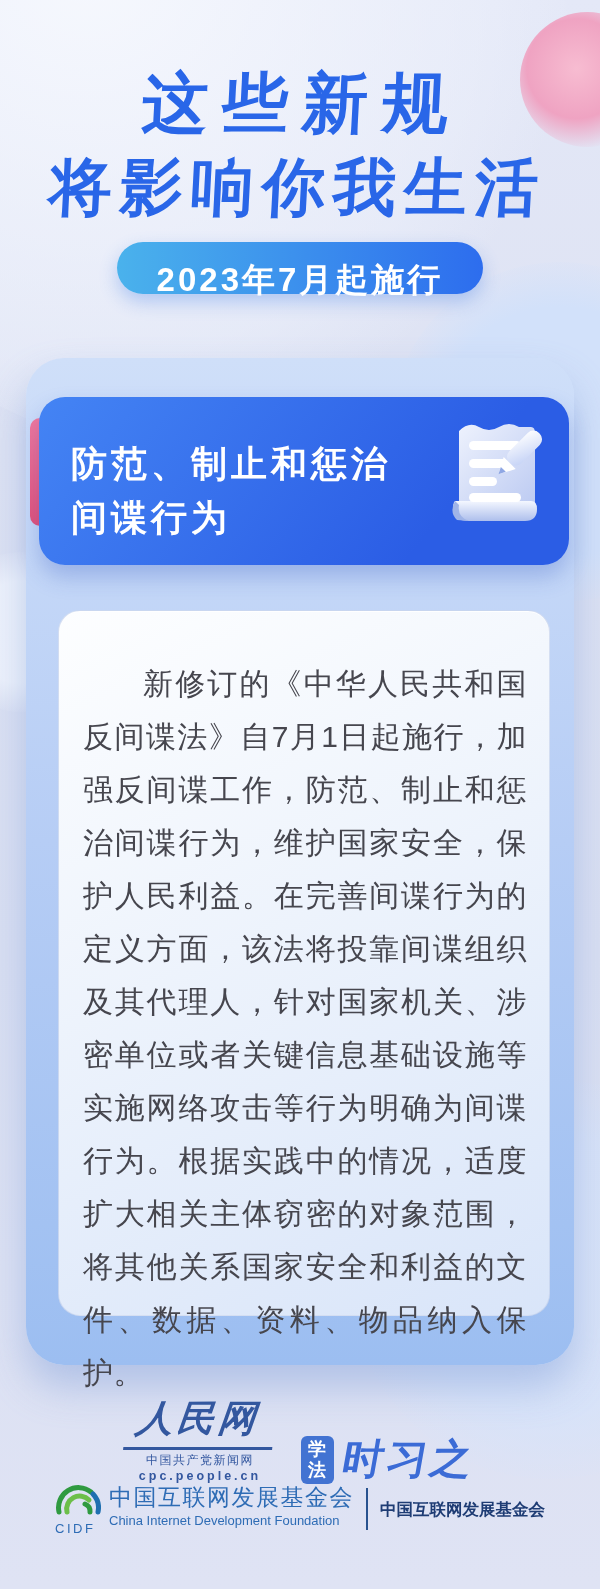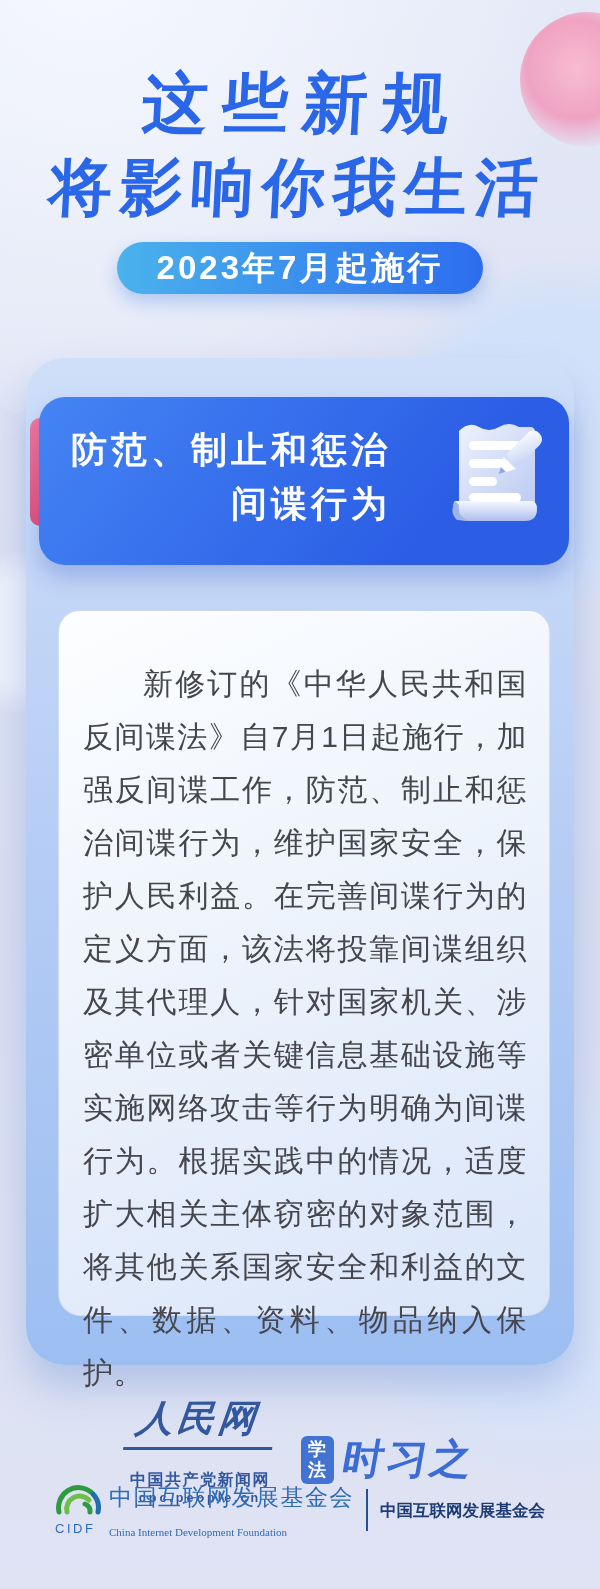--- a/index.html
+++ b/index.html
@@ -30,21 +30,21 @@
   .blob-bottom-right{
     right:-150px; bottom:110px; width:400px; height:400px;
     background:radial-gradient(circle, rgba(214,227,250,.75) 48%, rgba(214,227,250,0) 74%);
   }
   
   .title-block{ position:absolute; top:60px; left:0; width:100%; text-align:center; z-index:2; }
   .main-title{ color:#2966e8; font-weight:bold; transform:skewX(-3deg); }
   .main-title .t1{ font-size:66px; line-height:86px; letter-spacing:14px; }
   .main-title .t2{ font-size:63px; line-height:82px; letter-spacing:8px; }
   .date-badge{
-    display:inline-block; margin-top:14px; padding:0 40px; height:52px; line-height:52px;
+    display:inline-block; margin-top:14px; padding:12px 40px; height:52px; line-height:52px;
     border-radius:999px; background:linear-gradient(90deg,#4ab2ec 0%,#2d6dee 100%);
     color:#ffffff; font-size:33px; font-weight:bold; letter-spacing:3px;
     box-shadow:0 8px 18px rgba(60,120,230,.32);
   }
   
   .outer-card{
     position:absolute; left:26px; top:358px; width:548px; height:1007px; z-index:2;
     border-radius:38px;
     background:linear-gradient(180deg,#cfdff9 0%,#b6cdf5 48%,#9cbef1 100%);
     box-shadow:0 22px 38px rgba(125,155,215,.45);
@@ -52,23 +52,23 @@
   .pink-tab{
     position:absolute; left:4px; top:60px; width:28px; height:108px; border-radius:10px;
     background:linear-gradient(180deg,#f3789c 0%,#e65178 100%);
   }
   .header-card{
     position:absolute; left:13px; right:5px; top:39px; height:168px;
     border-radius:26px;
     background:linear-gradient(128deg,#4484f4 0%,#2b5de5 75%);
     box-shadow:0 12px 22px rgba(40,80,190,.28);
   }
-  .header-title{ position:absolute; left:32px; top:26px; color:#ffffff; font-weight:bold; }
+  .header-title{ position:absolute; left:32px; top:40px; color:#ffffff; font-weight:bold; }
   .header-title .h1{ font-size:36px; line-height:54px; letter-spacing:4px; }
-  .header-title .h2{ font-size:36px; line-height:54px; letter-spacing:4px;text-align:right; }
+  .header-title .h2{ font-size:36px; line-height:54px; letter-spacing:4px; }
   .doc-icon{ position:absolute; right:24px; top:20px; }
   .body-card{
     position:absolute; left:32px; right:24px; top:252px; height:706px;
     border-radius:22px;
     background:linear-gradient(155deg,#fdfeff 0%,#edf3fc 45%,#d9e5f9 100%);
     border:1px solid rgba(182,198,232,.55);
     box-shadow:inset 0 1px 0 rgba(255,255,255,.9);
   }
   .body-text{
     padding:46px 22px 0 24px;
@@ -79,42 +79,42 @@
   .footer-row1{
     position:absolute; top:1394px; left:0; width:100%; z-index:2;
     display:flex; justify-content:center; align-items:flex-start; gap:26px;
   }
   .people-logo{ text-align:center; color:#33579f; }
   .pm-script{
     display:inline-block; font-size:37px; font-weight:bold; font-style:italic;
     letter-spacing:4px; padding:0 16px 3px 10px; border-bottom:3px solid #33579f;
     transform:skewX(-6deg);
   }
-  .pm-sub{ font-size:16px; font-weight:bold; letter-spacing:1.5px; margin-top:20px; }
+  .pm-sub{ font-size:12px; font-weight:normal; letter-spacing:1.5px; margin-top:2px; }
   .pm-url{ font-size:12.5px; font-weight:bold; letter-spacing:3px; margin-top:0; }
   .xuefa{ display:flex; align-items:center; gap:9px; margin-top:38px; }
   .xf-box{
     width:33px; height:48px; border-radius:6px; background:#4273d2;
     display:flex; flex-direction:column; align-items:center; justify-content:center;
     color:#fff; font-size:18px; font-weight:bold; line-height:21px;
   }
   .xf-title{
     font-size:41px; font-weight:bold; color:#3b6bd6;
     transform:skewX(-10deg); letter-spacing:3px;
   }
   .footer-row2{
     position:absolute; top:1482px; left:0; width:100%; z-index:2;
     display:flex; justify-content:center; align-items:center; gap:12px;
   }
   .cidf{ display:flex; align-items:flex-start; gap:8px; }
   .cidf-badge{ display:flex; flex-direction:column; }
   .cidf-abbr{ font-size:13px; letter-spacing:2.5px; color:#2e6cb5; margin-top:1px; }
   .cidf-names{ display:flex; flex-direction:column; }
   .cidf-cn{ font-size:23px; color:#2e6cb5; letter-spacing:1.5px; }
-  .cidf-en{ font-size:11px; color:#2e6cb5; margin-top:13px;font-family:Liberation Serif, serif; }
+  .cidf-en{ font-size:13px; color:#2e6cb5; margin-top:0; }
   .v-divider{ width:2px; height:42px; background:#28528f; }
   .support{ color:#1e3c74; font-weight:bold; font-size:16.5px; line-height:24px; }
 </style>
 </head>
 <body>
 
 <div class="poster">
 
   <div class="blob blob-top-left"></div>
   <div class="blob blob-pink"></div>

